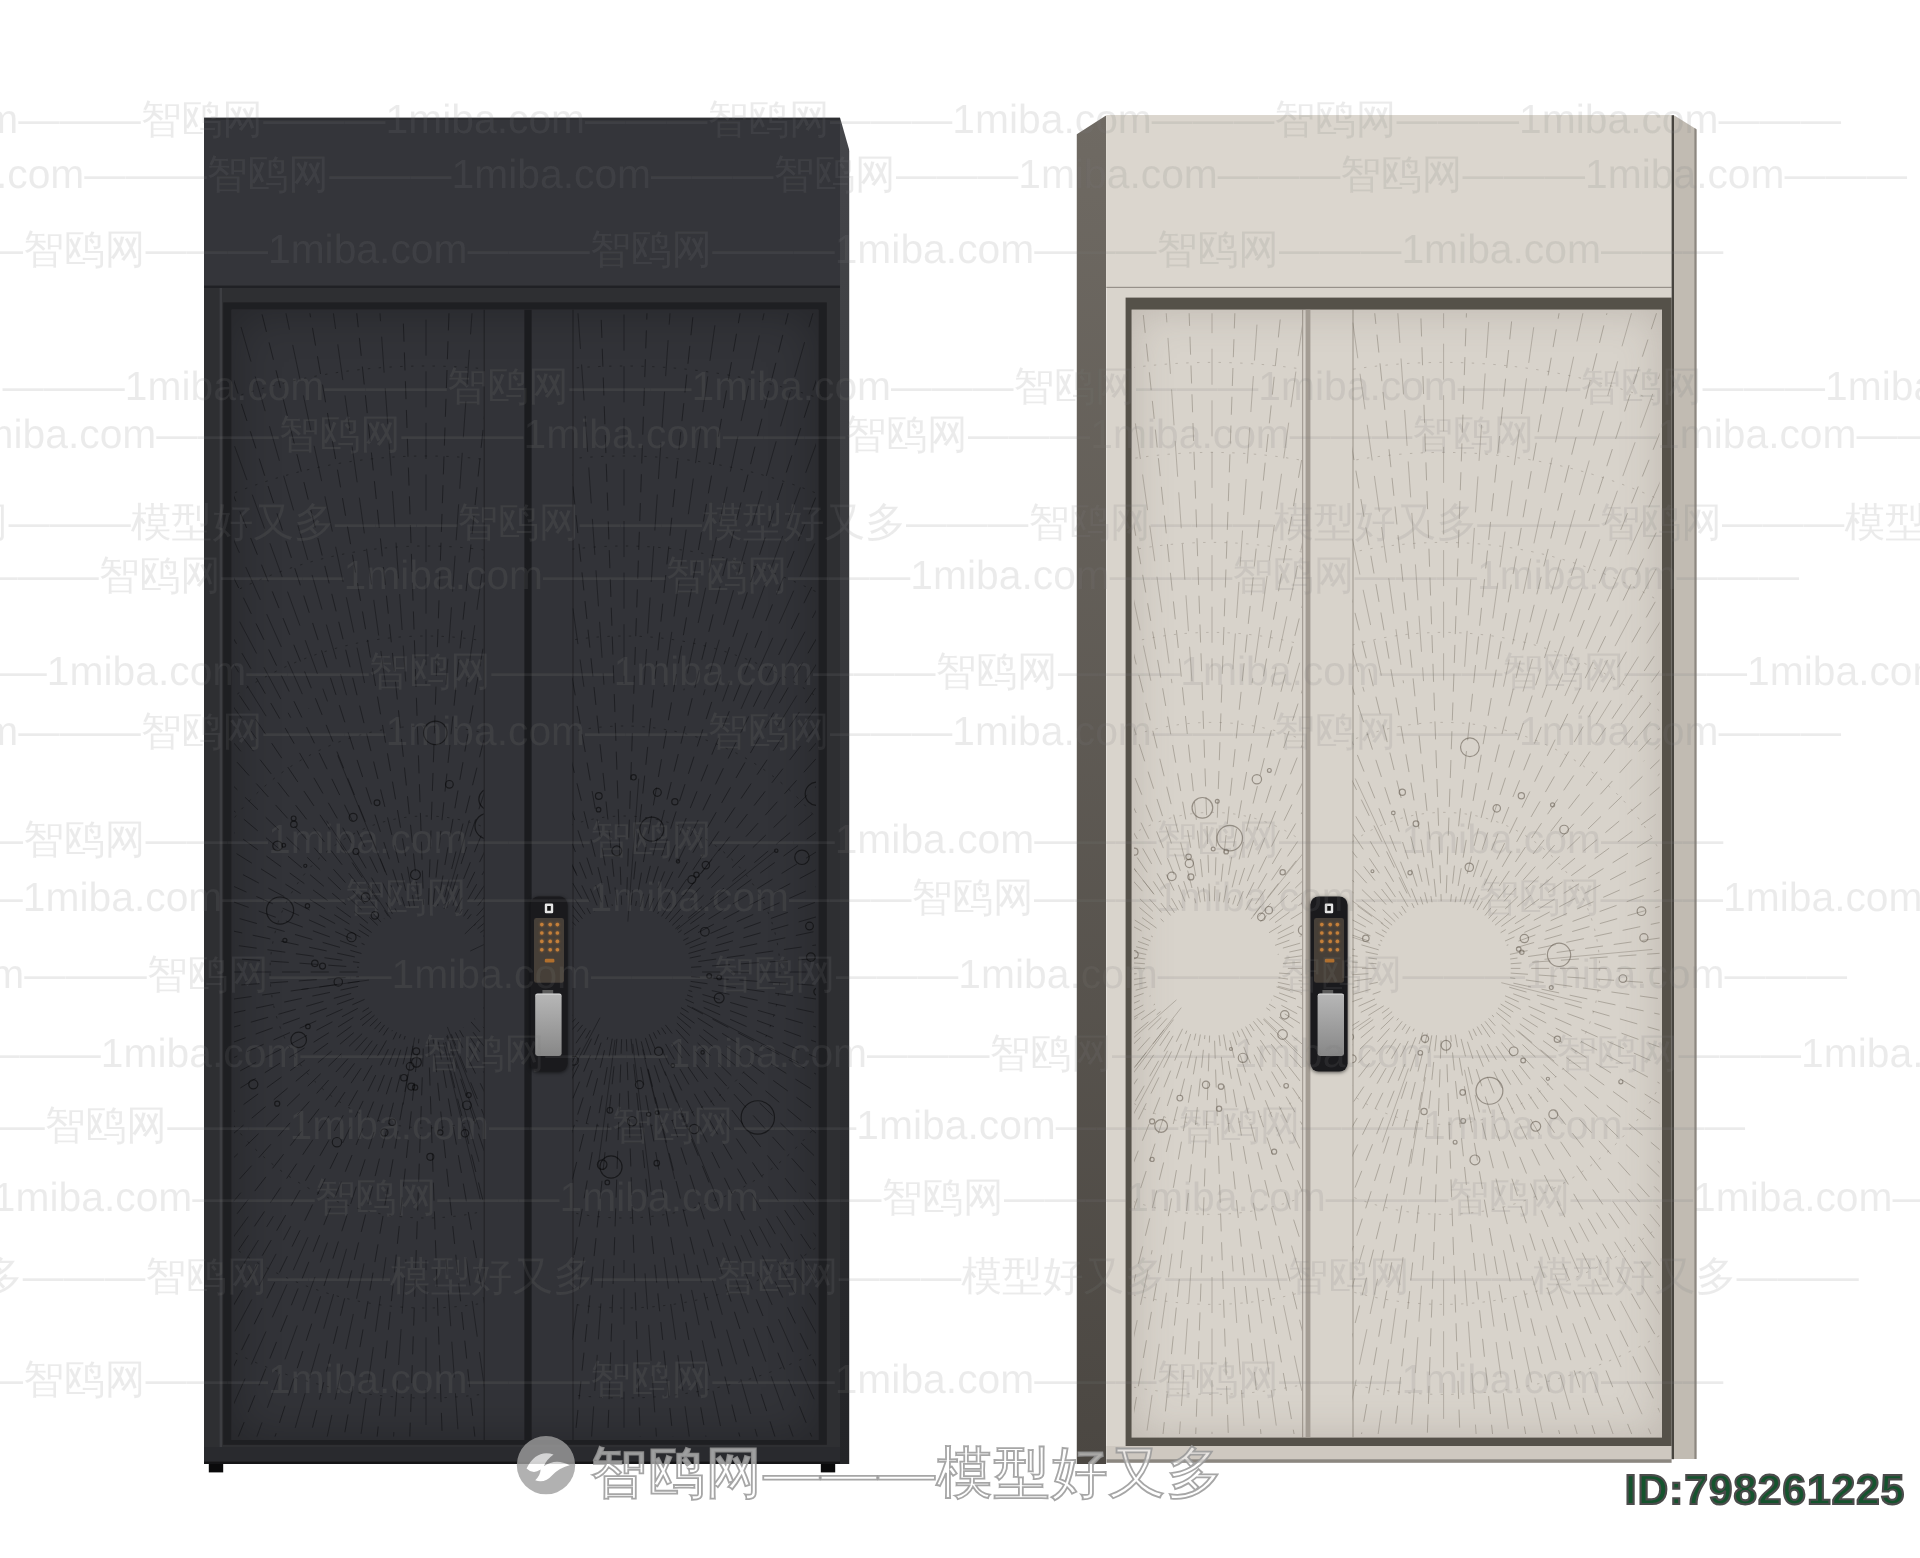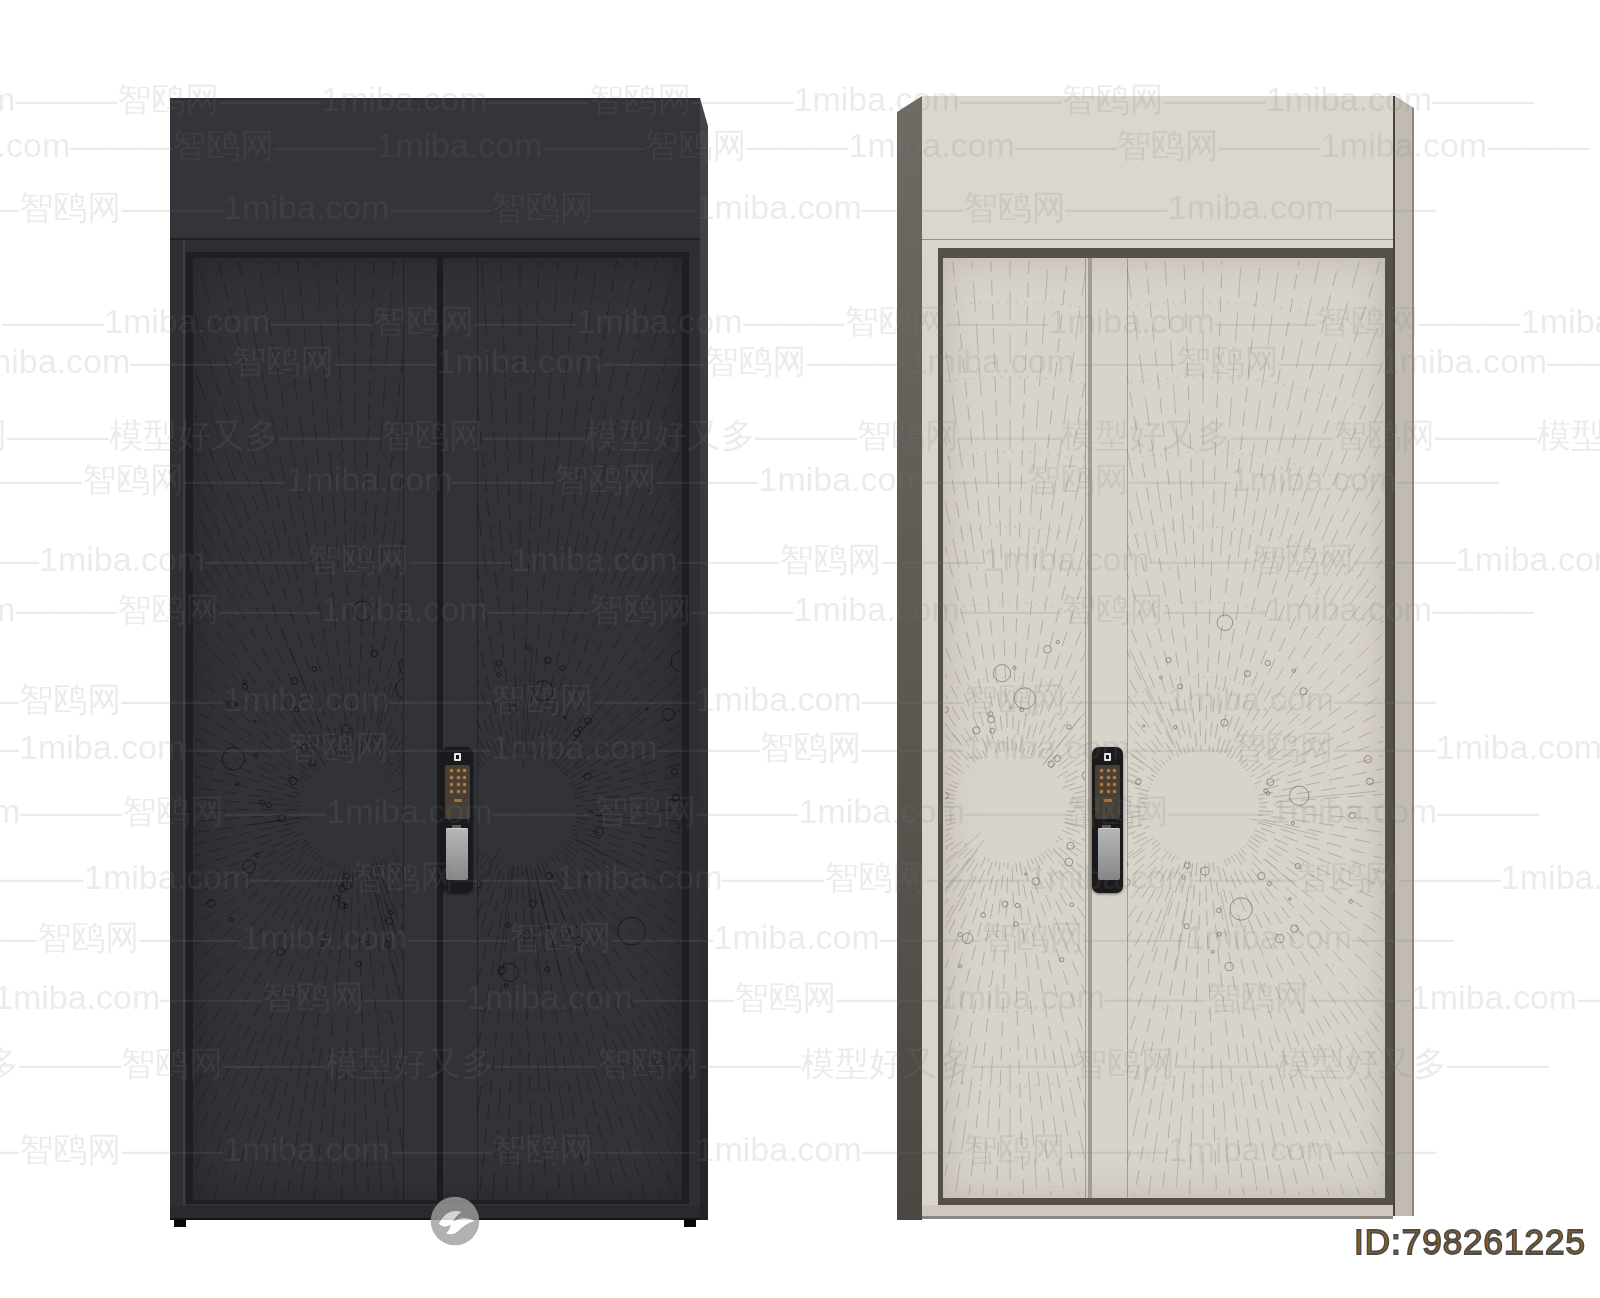--- a/index.html
+++ b/index.html
@@ -59,22 +59,22 @@
 
   
   #wm-tiles{left:0;top:0;width:1600px;height:1298px;pointer-events:none;}
   .wm-row{white-space:nowrap;font-size:34px;color:#161616;mix-blend-mode:exclusion;opacity:.88;
           transform:translateY(-50%);letter-spacing:0;}
   #footer-brand-logo{left:428px;top:1194px;width:54px;height:54px;opacity:.8;}
   #footer-brand-text{left:492px;top:1196px;font-size:47px;white-space:nowrap;letter-spacing:1px;
           color:rgba(255,255,255,.55);-webkit-text-stroke:1.5px rgba(150,150,150,.85);}
   #corner-brand{left:1310px;top:1124px;font-size:84px;letter-spacing:12px;white-space:nowrap;
           color:rgba(255,255,255,.5);-webkit-text-stroke:2px rgba(158,158,158,.78);}
-  #model-id{left:1354px;top:1222px;font-size:35px;font-weight:normal;letter-spacing:1px;white-space:nowrap;
-          color:#a16207;-webkit-text-stroke:1.8px #4b4b4b;}
+  #model-id{left:1354px;top:1222px;font-size:35px;font-weight:bold;letter-spacing:1px;white-space:nowrap;
+          color:#14532d;-webkit-text-stroke:1.8px #4b4b4b;}
 </style>
 </head>
 <body>
 
 <div id="canvas">
 
   <div id="door-dark">
     <div class="dd-side"></div>
     <div class="dd-face"></div>
     <div class="dd-transom"></div>
@@ -1208,15 +1208,16 @@
       <div class="wm-row" style="left: -435px; top: 938px;">智鸥网———1miba.com———智鸥网———1miba.com———智鸥网———1miba.com———智鸥网———1miba.com———</div>
       <div class="wm-row" style="left: -210px; top: 998px;">智鸥网———1miba.com———智鸥网———1miba.com———智鸥网———1miba.com———智鸥网———1miba.com———</div>
       <div class="wm-row" style="left: -355px; top: 1064px;">智鸥网———模型好又多———智鸥网———模型好又多———智鸥网———模型好又多———智鸥网———模型好又多———</div>
       <div class="wm-row" style="left: -453px; top: 1150px;">智鸥网———1miba.com———智鸥网———1miba.com———智鸥网———1miba.com———智鸥网———1miba.com———</div>
     </div>
 
   <svg id="footer-brand-logo" viewBox="0 0 60 60">
     <circle cx="30" cy="30" r="27" fill="#9e9e9e"></circle>
     <path d="M12 33 Q21 15 37 20 Q30 25 28 31 Q39 23 52 30 Q43 32 36 39 Q29 47 20 44 Q25 39 25 34 Q18 39 12 33 Z" fill="#ffffff"></path>
   </svg>
+  <div id="footer-brand-text">智鸥网———模型好又多</div>
 
   <div id="model-id">ID:798261225</div>
 </div>
 
 </body></html>

